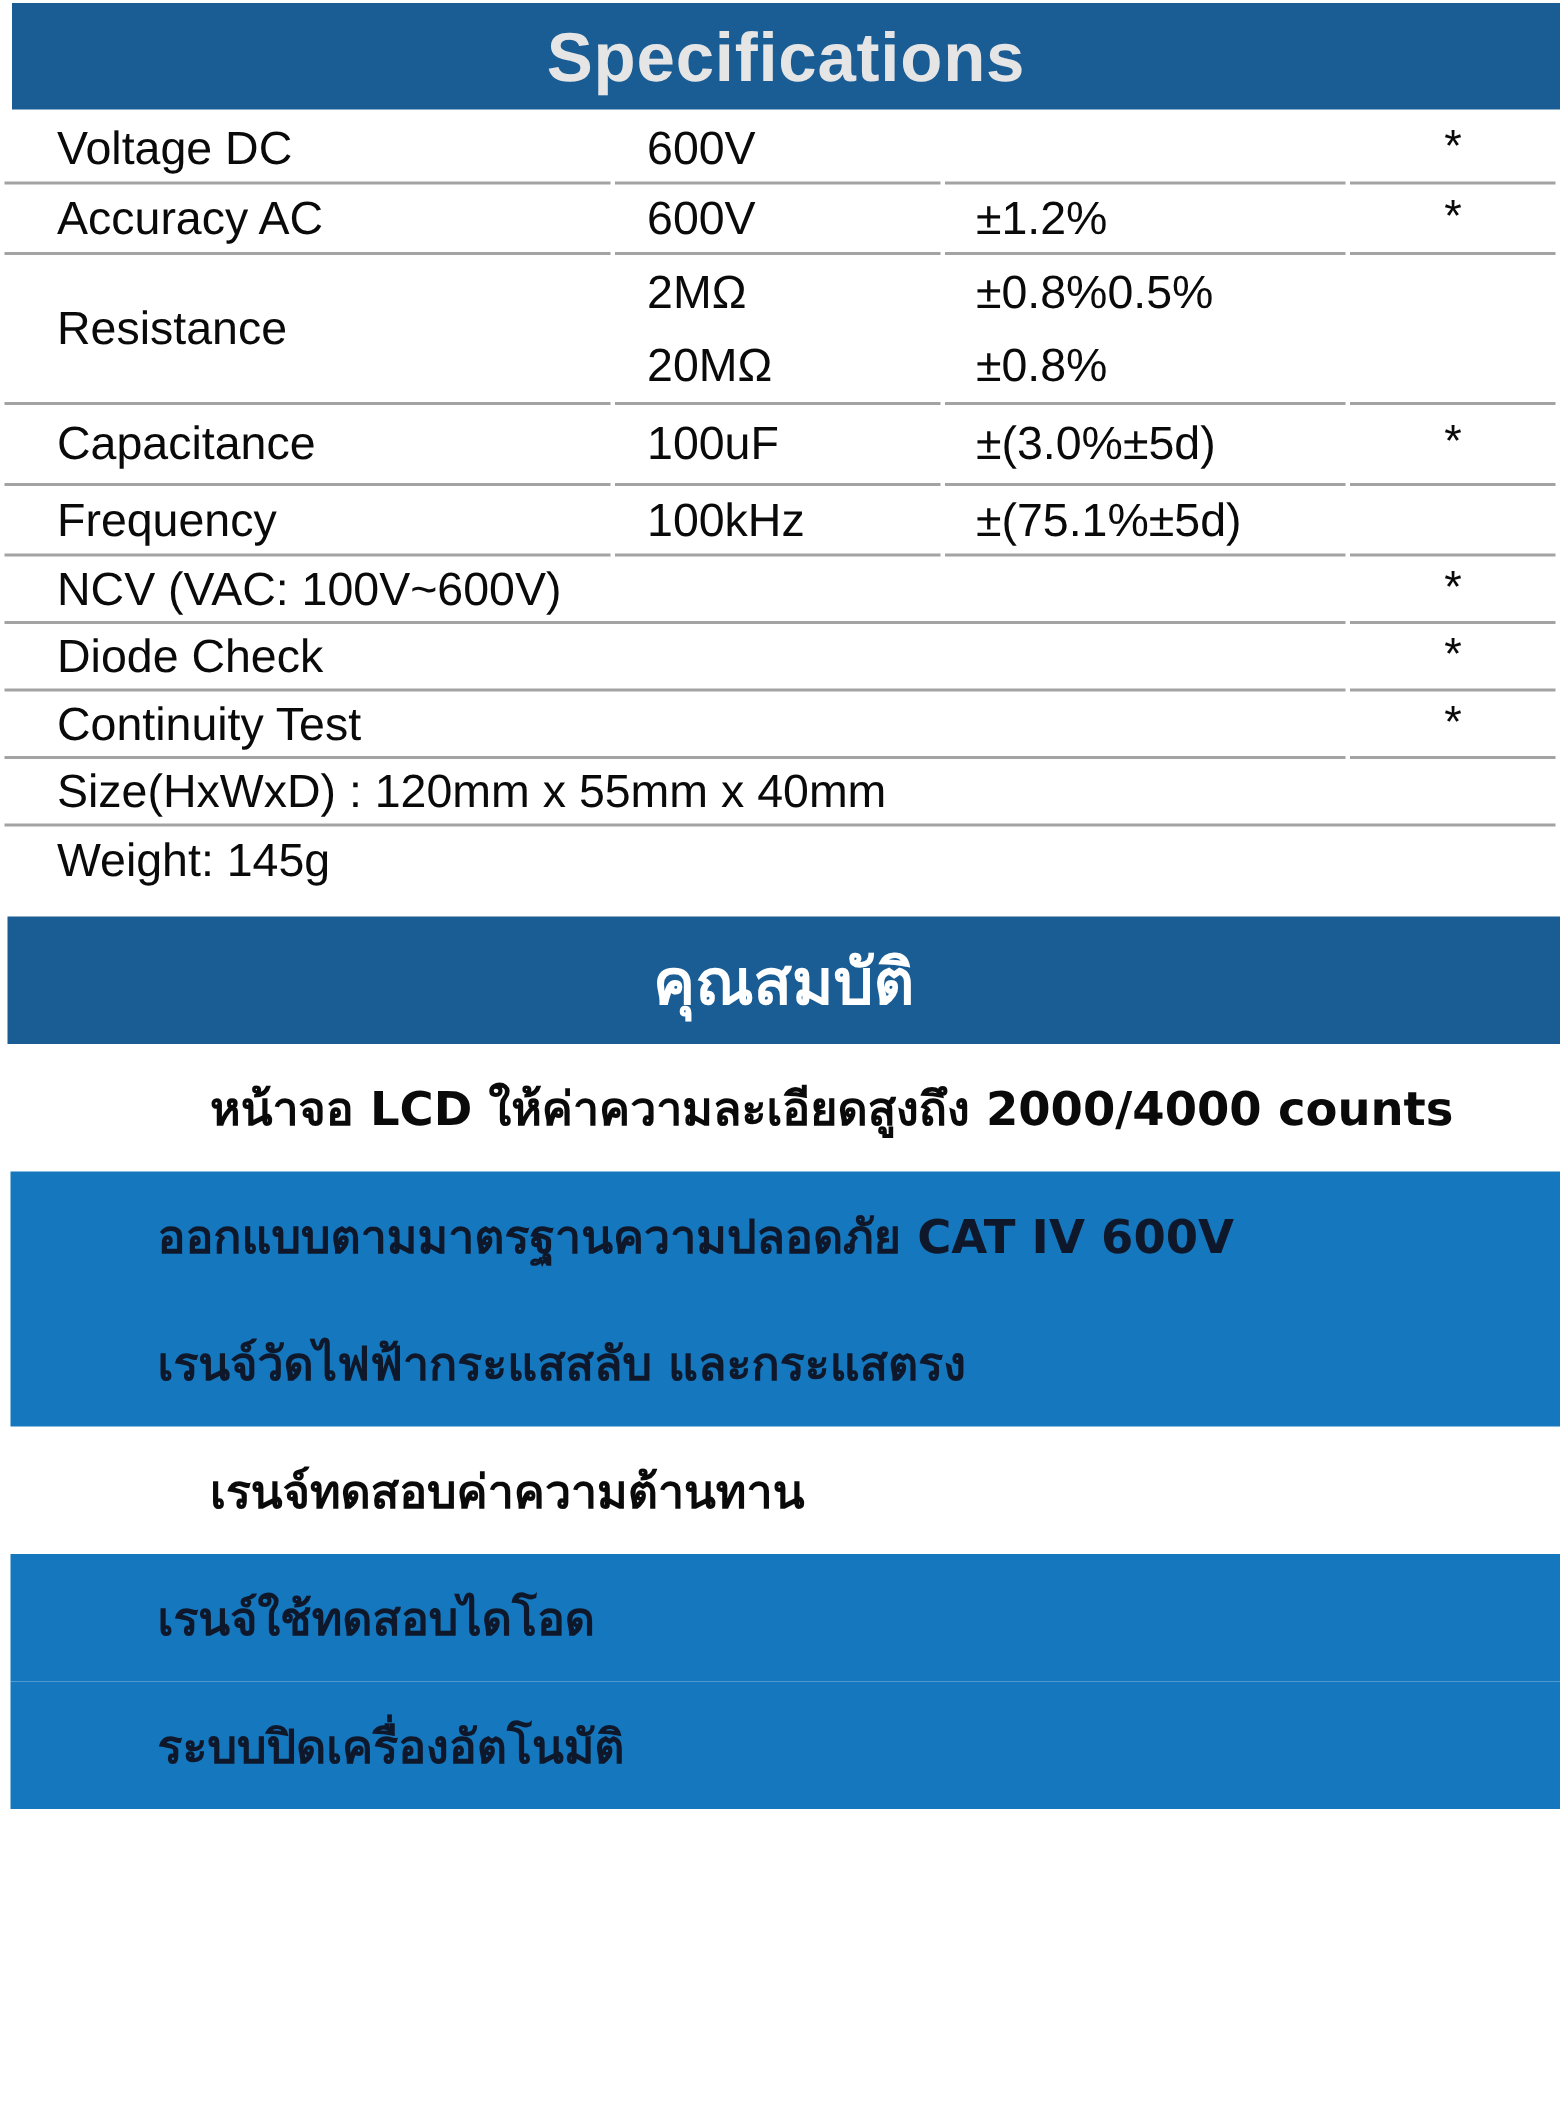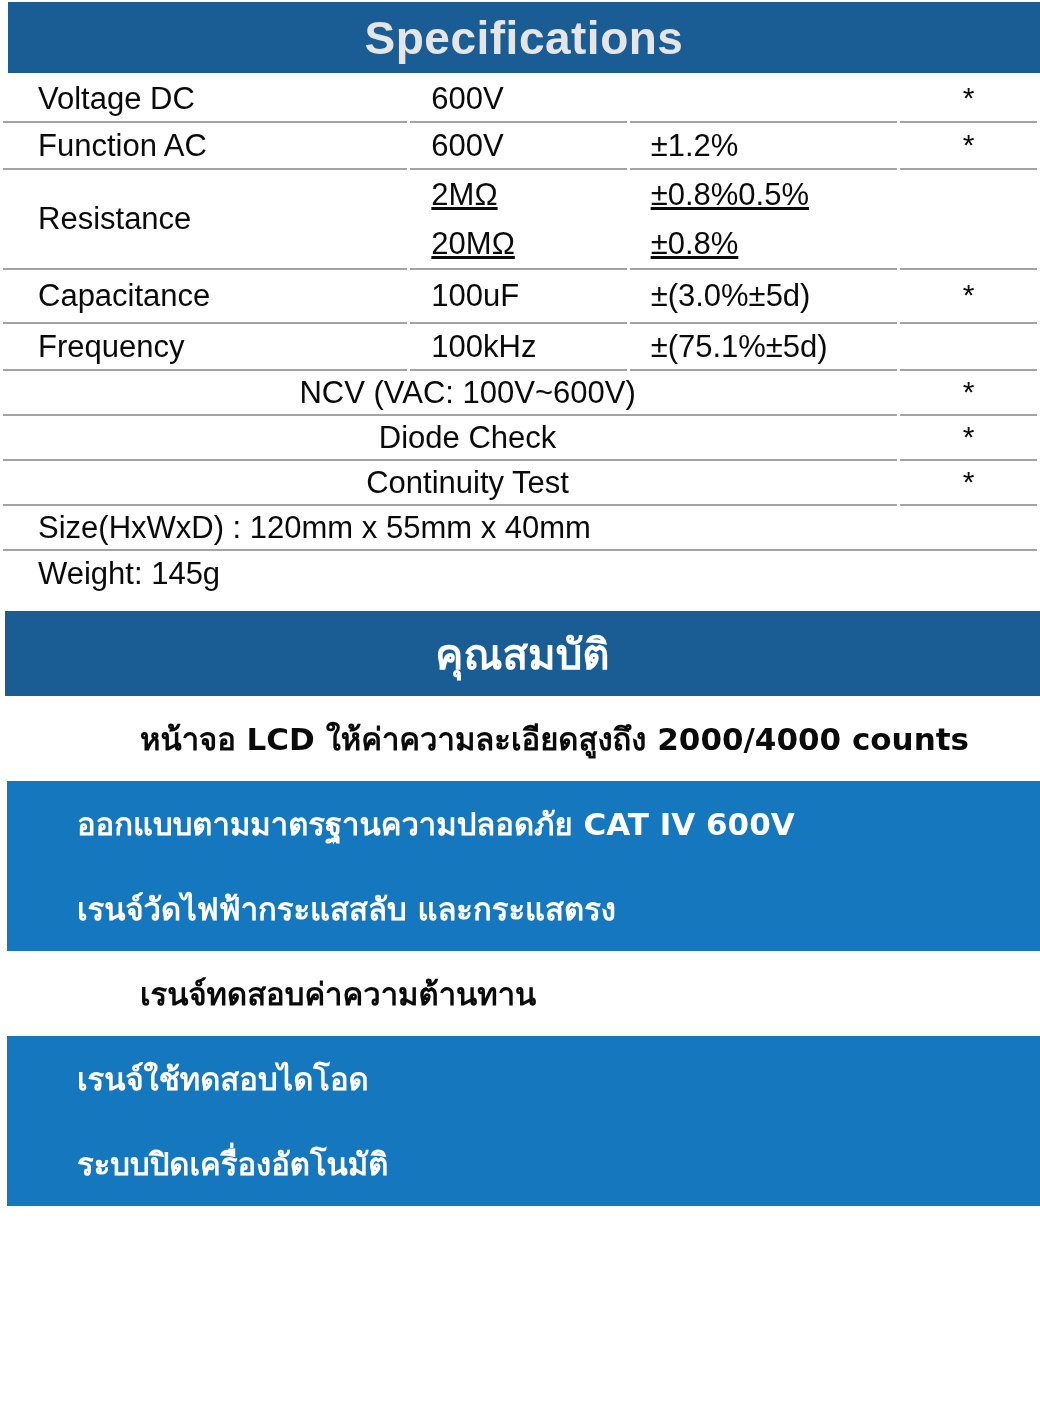--- a/index.html
+++ b/index.html
@@ -41,45 +41,45 @@
   td{
     border-bottom:2px solid var(--border-gray);
     vertical-align:middle;
     padding:0;
   }
   td.f{padding-left:35px;}
   td.v{padding-left:21px;}
   td.star{text-align:center;font-size:30px;}
   tr.head td{height:44px;vertical-align:bottom;padding-bottom:8px;}
   tr.r47 td{height:47px;}
-  tr.r45 td{height:45px;text-align:center;}
+  tr.r45 td{height:45px;}
   tr.r54 td{height:54px;}
   tr.res td{height:98px;}
-  tr.res td .ln{height:49px;line-height:49px;text-decoration:underline;}
+  tr.res td .ln{height:49px;line-height:49px;}
   td.star-top{vertical-align:top;padding-top:8px;}
   tr.noborder td{border-bottom:none;}
   tr.size td{height:45px;}
   tr.weight td{height:46px;}
 
   
   .thai{font-family:"DejaVu Sans",sans-serif;}
   .feat-header{
     margin:14px 0 0 5px;height:85px;
     background:var(--header-blue);
     display:flex;align-items:center;justify-content:center;
   }
   .feat-header span{color:#fff;font-weight:bold;font-size:42px;}
   .feature{
     height:85px;display:flex;align-items:center;
     padding-left:140px;
     font-weight:bold;font-size:31px;color:var(--text-black);
   }
   .feature.hl{
-    margin-left:7px;padding-left:70px;
-    background:var(--highlight-blue);color:#ffffff;
+    margin-left:7px;padding-left:98px;
+    background:var(--highlight-blue);color:#0f172a;
   }
 </style>
 </head>
 <body>
 
 <div class="page">
 
   <div class="spec-header">
     <span>Specifications</span>
   </div>
@@ -94,21 +94,21 @@
     <tbody>
 
       <tr class="r47">
         <td class="f">Voltage DC</td>
         <td class="v">600V</td>
         <td class="v"></td>
         <td class="star">*</td>
       </tr>
 
       <tr class="r47">
-        <td class="f">Function AC</td>
+        <td class="f">Accuracy AC</td>
         <td class="v">600V</td>
         <td class="v">±1.2%</td>
         <td class="star">*</td>
       </tr>
 
       <tr class="res">
         <td class="f">Resistance</td>
         <td class="v">
           <div class="ln">2MΩ</div>
           <div class="ln">20MΩ</div>

